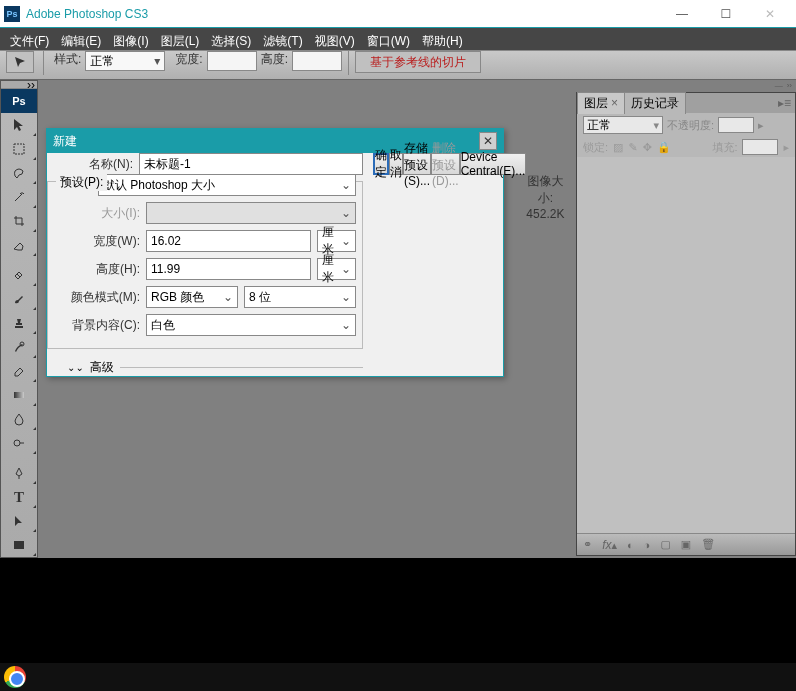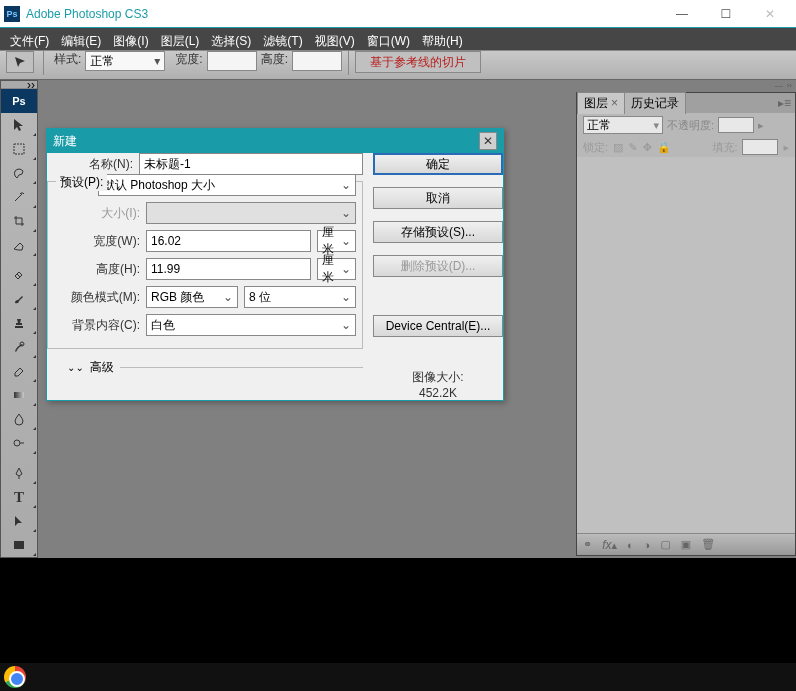--- a/index.html
+++ b/index.html
@@ -50,21 +50,21 @@
 .dleft{flex:1;padding-right:10px}
 .drow{display:flex;align-items:center;margin-bottom:6px}
 .dlbl{width:92px;text-align:right;padding-right:6px;color:#333}
 .dlbl.dis{color:#999}
 .dinput{height:22px;border:1px solid #888;background:#fff;padding:0 4px;flex:1}
 .dsel{height:22px;border:1px solid #888;background:#fff;padding:0 4px;display:flex;align-items:center;justify-content:space-between;flex:1}
 .dsel::after{content:"⌄";color:#555}
 .dsel.dis{background:#e0e0e0;color:#999}
 .fieldset{border:1px solid #bbb;padding:8px 6px 6px;position:relative;margin-top:4px}
 .fslabel{position:absolute;top:-8px;left:8px;background:#f0f0f0;padding:0 4px}
-.dright{width:130px;display:flex;flex-direction:column;gap:12px}
+.dright{width:130px;display:flex;flex-direction:row;gap:0}
 .dbtn{height:22px;border:1px solid #888;background:linear-gradient(#f0f0f0,#d8d8d8);display:flex;align-items:center;justify-content:center;cursor:default}
 .dbtn.primary{border:2px solid #2a6bb8}
 .dbtn.dis{color:#999}
 .dinfo{text-align:center;color:#333;margin-top:20px}
 .adv{display:flex;align-items:center;gap:6px;margin-top:10px;margin-left:20px}
 .adv .chev{font-size:10px}
 .adv .line{flex:1;height:1px;background:#bbb}
 .taskbar{height:28px;background:#111;display:flex;align-items:center;padding:0 4px;position:absolute;bottom:0;left:0;right:0}
 .chromelogo{width:22px;height:22px;border-radius:50%;background:conic-gradient(#ea4335 0 120deg,#34a853 120deg 240deg,#fbbc05 240deg 360deg);position:relative}
 .chromelogo::after{content:"";position:absolute;left:5px;top:5px;width:12px;height:12px;border-radius:50%;background:#4285f4;border:2px solid #fff}

